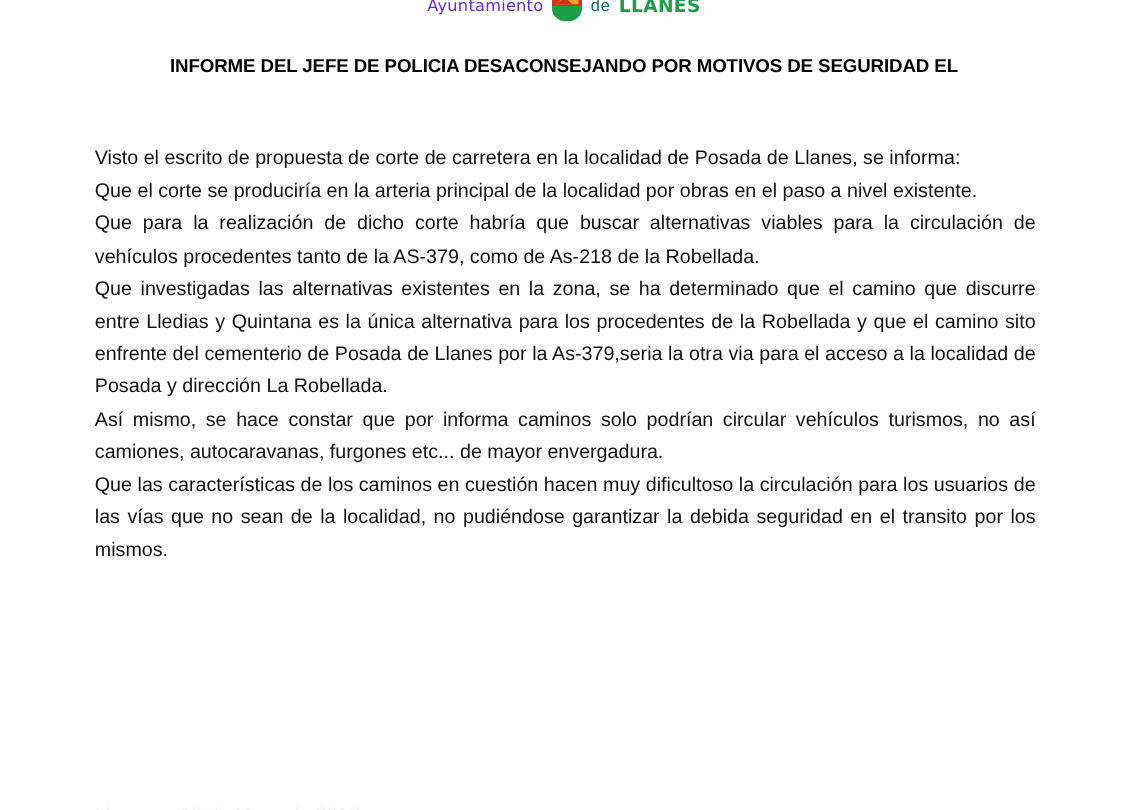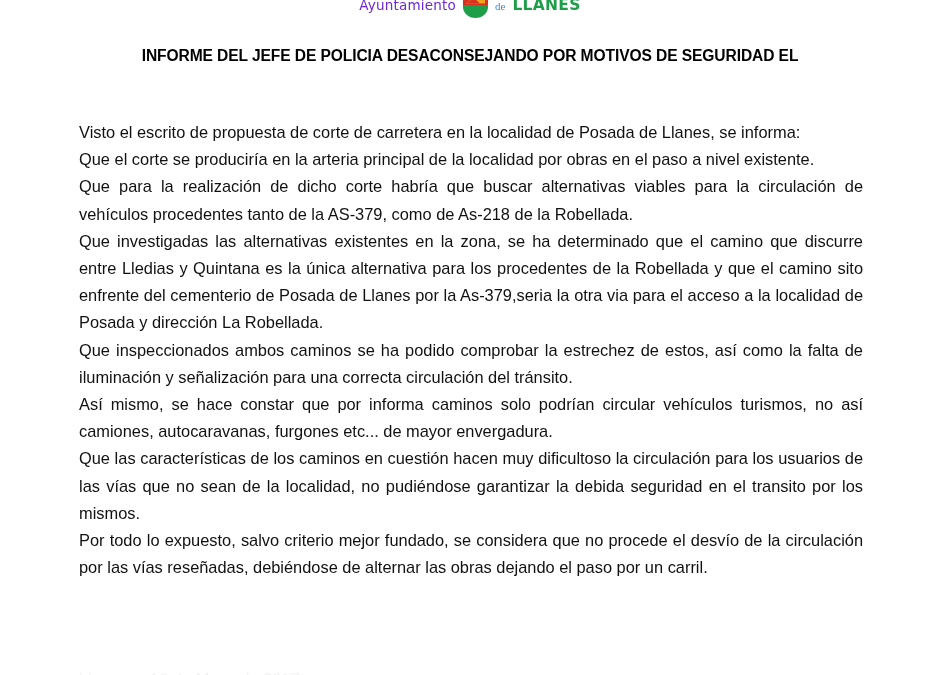--- a/index.html
+++ b/index.html
@@ -37,23 +37,23 @@
     overflow: hidden;
   }
   .lh-word {
     font-family: "DejaVu Sans", sans-serif;
     font-size: 13.5px;
     color: #6d28d9;
     letter-spacing: 0.2px;
     line-height: 1;
   }
   .lh-de {
-    font-family: Liberation Serif, serif;
-    font-size: 11px;
-    color: #3b82f6;
+    font-family: Liberation Mono, monospace;
+    font-size: 14px;
+    color: #0f766e;
     line-height: 1;
   }
   .lh-llanes {
     font-family: "DejaVu Sans", sans-serif;
     font-size: 15.5px;
     font-weight: bold;
     color: #1f9e4a;
     letter-spacing: 0.3px;
     line-height: 1;
   }
@@ -141,21 +141,19 @@
 
   <div class="doc-title">
     <span class="tline">INFORME DEL JEFE DE POLICIA DESACONSEJANDO POR MOTIVOS DE SEGURIDAD EL</span>
   </div>
 
   <div class="body-text">
     <p>Visto el escrito de propuesta de corte de carretera en la localidad de Posada de Llanes, se informa:</p>
     <p> Que el corte se produciría en la arteria principal de la localidad por obras en el paso a nivel existente.</p>
     <p> Que para la realización de dicho corte habría que buscar alternativas viables para la circulación de vehículos procedentes tanto de la AS-379, como de As-218 de la Robellada.</p>
     <p> Que investigadas las alternativas existentes en la zona, se ha determinado que el camino que discurre entre Lledias y Quintana es la única alternativa para los procedentes de la Robellada y que el camino sito enfrente del cementerio de Posada de Llanes por la As-379,seria la otra via para el acceso a la localidad de Posada y dirección La Robellada.</p>
-    <p> Que inspeccionados ambos caminos se ha podido comprobar la estrechez de estos, así como la falta de iluminación y señalización para una correcta circulación del tránsito.</p>
     <p>Así mismo, se hace constar que por informa caminos solo podrían circular vehículos turismos, no así camiones, autocaravanas, furgones etc... de mayor envergadura.</p>
     <p> Que las características de los caminos en cuestión hacen muy dificultoso la circulación para los usuarios de las vías que no sean de la localidad, no pudiéndose garantizar la debida seguridad en el transito por los mismos.</p>
-    <p> Por todo lo expuesto, salvo criterio mejor fundado, se considera que no procede el desvío de la circulación por las vías reseñadas, debiéndose de alternar las obras dejando el paso por un carril.</p>
   </div>
 
   <div class="clipped-line">Llanes, a 16 de Mayo de 2017</div>
 
 </div>
 
 </body></html>

